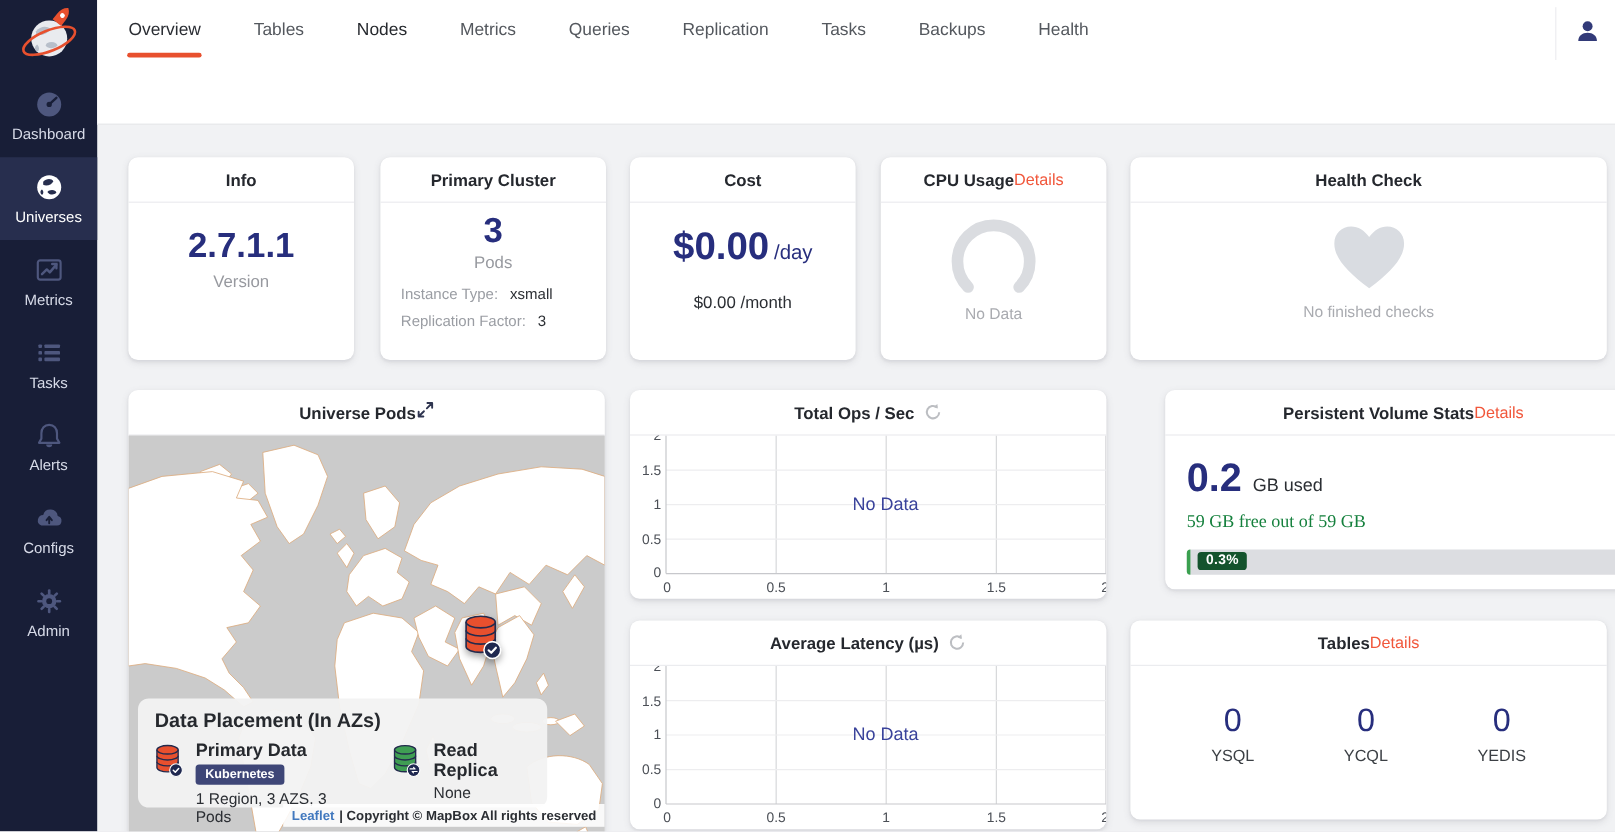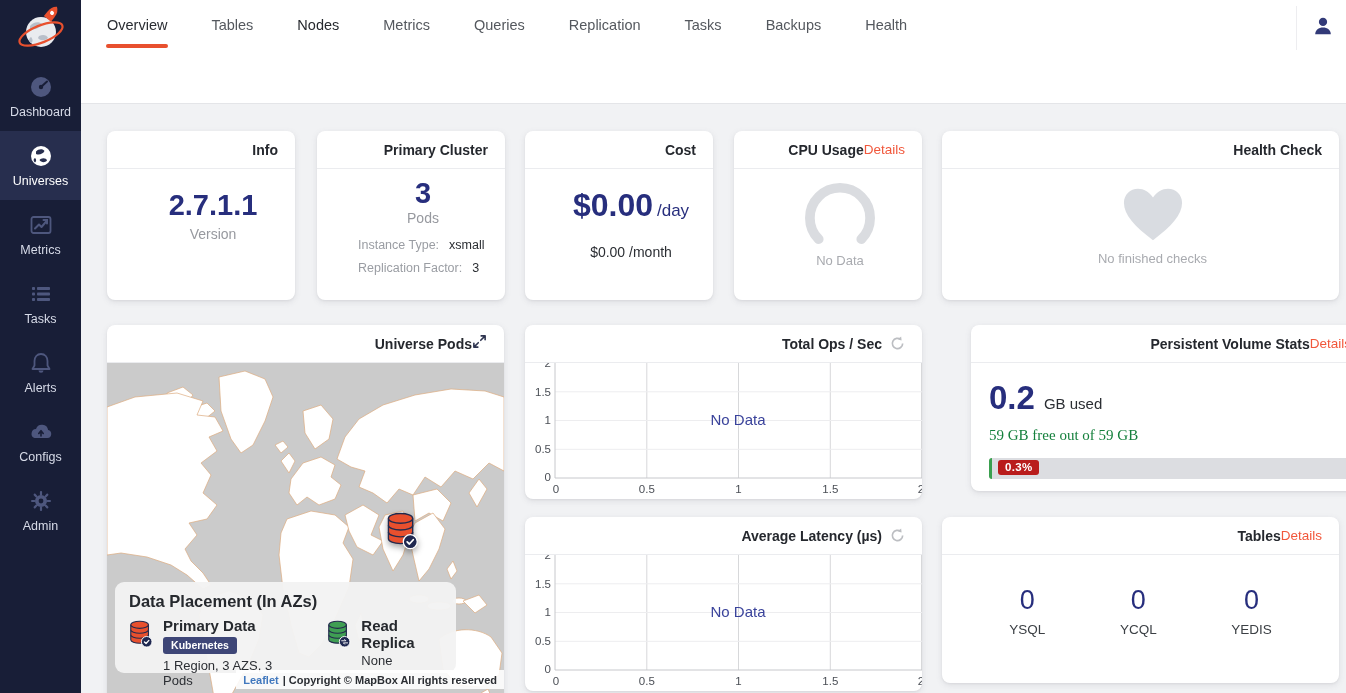--- a/index.html
+++ b/index.html
@@ -38,57 +38,57 @@
                  padding:8px 18px; cursor:pointer; font-family:inherit; }
   .btn-actions { background:#fff; color:#33363c; border:1px solid #d8d9dd; border-radius:7px; font-size:14px;
                  padding:8px 14px; cursor:pointer; display:flex; align-items:center; font-family:inherit; }
   .caret { width:0; height:0; border-left:4px solid transparent; border-right:4px solid transparent;
            border-top:5px solid #33363c; margin-left:8px; }
 
   
   .content { position:absolute; left:81px; top:104px; width:1265px; height:589px; }
   .card { position:absolute; background:#fff; border-radius:8px;
           box-shadow:0 1px 2px rgba(40,41,61,.05), 0 2px 6px rgba(96,97,112,.14); }
-  .card-header { display:flex; align-items:center; justify-content:flex-end; height:38px;
+  .card-header { display:flex; align-items:center; justify-content:center; height:38px;
                  padding:0 17px; border-bottom:1px solid #ebecef; }
   .card-title { font-weight:700; font-size:14px; color:#25282e; }
   .hleft { display:flex; align-items:center; gap:8px; }
   .details-link { color:#f1573b; font-size:13.5px; cursor:pointer; }
 
   .c-info    { left:26px;  top:27px;  width:188px; height:169px; }
   .c-primary { left:236px; top:27px;  width:188px; height:169px; }
   .c-cost    { left:444px; top:27px;  width:188px; height:169px; }
   .c-cpu     { left:653px; top:27px;  width:188px; height:169px; }
   .c-health  { left:861px; top:27px;  width:397px; height:169px; }
   .c-pods    { left:26px;  top:221px; width:397px; height:380px; overflow:hidden; }
   .c-ops     { left:444px; top:221px; width:397px; height:174px; overflow:hidden; }
   .c-lat     { left:444px; top:413px; width:397px; height:174px; overflow:hidden; }
   .c-vol     { left:890px; top:221px; width:397px; height:166px; }
   .c-tables  { left:861px; top:413px; width:397px; height:166px; }
 
-  .center-body { text-align:center;padding-left:24px; }
+  .center-body { text-align:center; }
   .big-num { font-size:29px; font-weight:700; color:#272e7d; margin-top:20px; }
   .sub-label { font-size:14px; color:#97999f; margin-top:4px; }
   .kv { display:flex; gap:10px; padding:0 17px; font-size:12.5px; margin-top:9px; text-align:left; }
   .kv .k { color:#9a9da3; } .kv .v { color:#2b2e33; }
   .cost-line { margin-top:18px; }
   .cost-amount { font-size:32px; font-weight:700; color:#272e7d; }
   .cost-unit { font-size:17px; color:#272e7d; margin-left:4px; }
   .cost-month { font-size:14px; color:#2b2e33; margin-top:20px; }
   .muted-note { font-size:13px; color:#a9abb0; margin-top:6px; }
 
   
   .vol-body { padding:16px 18px 0; }
   .vol-line1 { display:flex; align-items:baseline; gap:9px; }
   .vol-big { font-size:33px; font-weight:700; color:#272e7d; }
   .vol-unit { font-size:15px; color:#2b2e33; }
   .vol-free { font-size:15px; color:#15803d; margin-top:10px;font-family:Liberation Serif, serif; }
   .bar-track { position:relative; margin-top:14px; height:21px; background:#dcdde1; border-radius:4px; }
   .bar-fill { position:absolute; left:0; top:0; bottom:0; width:3px; background:#3aa04f; border-radius:4px 0 0 4px; }
-  .bar-badge { position:absolute; left:9px; top:2px; background:#b91c1c; color:#fff; font-size:11.5px;
+  .bar-badge { position:absolute; left:9px; top:2px; background:#14532d; color:#fff; font-size:11.5px;
                font-weight:700; padding:1px 7px 2px; border-radius:3px; letter-spacing:.3px; }
 
   
   .tables-body { display:flex; justify-content:space-around; padding:0 30px; margin-top:30px; text-align:center; }
   .api-num { font-size:27px; color:#272e7d; }
   .api-label { font-size:13.5px; color:#3c4045; margin-top:6px; }
 
   
   .chart-body { position:relative; }
   .chart-svg text { font-size:11.5px; fill:#4b4f56; }

